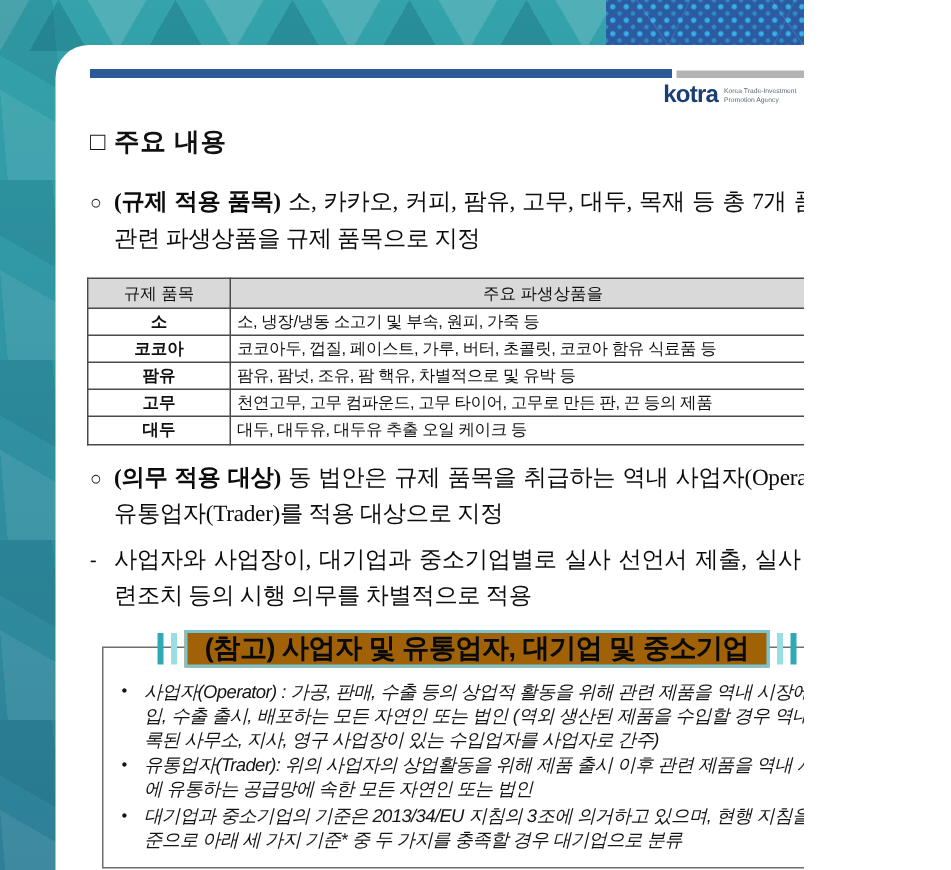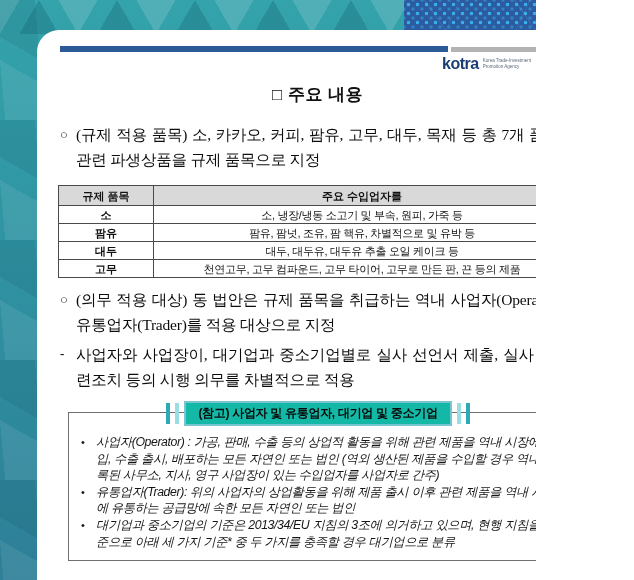--- a/index.html
+++ b/index.html
@@ -60,60 +60,60 @@
   }
   .rule-row{display:flex;align-items:center;gap:3px;margin-top:16px;}
   .rule-blue{height:6px;width:388px;background:#2b5a96;}
   .rule-gray{height:5px;flex:1;background:#b3b3b3;margin-right:-2px;}
   .logo-row{display:flex;justify-content:flex-end;margin-top:3px;padding-right:44px;height:17px;}
   .logo{display:flex;align-items:center;gap:4px;}
   .logo-word{font-weight:bold;font-size:16px;color:#1b3f72;letter-spacing:-.5px;line-height:1;}
   .logo-tag{display:flex;flex-direction:column;font-size:4.5px;color:#5a6a7a;line-height:1.25;}
   .page-title{
     margin:12px 0 17px 0;font-size:17px;font-weight:800;color:#111;
-    letter-spacing:.5px;line-height:22px;text-align:center;
+    letter-spacing:.5px;line-height:22px;
   }
   
   .para{
     position:relative;margin-top:9px;padding-left:16px;
     font-family:"Liberation Serif","DejaVu Serif",serif;
     font-size:15.5px;line-height:24.5px;color:#0c0c0c;
     text-align:justify;letter-spacing:-.2px;
   }
   .para .marker{position:absolute;left:0;top:0;font-size:13px;}
-  .para .lead{font-weight:normal;}
+  .para .lead{font-weight:bold;}
   .para.dash{margin-top:6px;}
   .para.dash .marker{font-weight:bold;top:-1px;}
   
   table.reg{
     border-collapse:collapse;margin:13px 0 0 -2px;width:513px;
     font-size:11px;line-height:1.1;color:#111;
     border:1.5px solid #333;
   }
   table.reg th, table.reg td{border:1px solid #4a4a4a;padding:2.5px 4px;}
-  table.reg th{background:#d9d9d9;font-weight:bold;text-align:center;padding:3.5px 4px;}
+  table.reg th{background:#d9d9d9;font-weight:normal;text-align:center;padding:3.5px 4px;}
   td.c1{width:86px;text-align:center;font-weight:bold;}
-  td.c2{text-align:center;letter-spacing:-.3px;}
+  td.c2{text-align:left;letter-spacing:-.3px;}
   
   .note-box{
     position:relative;margin:20px 7px 0 8px;
     border:1.5px solid #6f6f6f;background:#fff;
     padding:20px 12px 10px 12px;
   }
   .note-title-wrap{
     position:absolute;left:0;right:0;top:-12px;
     display:flex;justify-content:center;align-items:center;gap:5px;
   }
   .tbar{width:4px;height:21px;}
   .tbar.d{background:#2fa9b6;}
   .tbar.l{background:#9adde2;}
   .note-title{
-    background:#14b8a6;border:2px solid #79c4d1;
+    background:#a16207;border:2px solid #79c4d1;
     padding:1px 12px 2px 12px;
-    font-size:12px;font-weight:800;color:#0a0a0a;letter-spacing:-.3px;
+    font-size:18px;font-weight:800;color:#0a0a0a;letter-spacing:-.3px;
     line-height:18px;white-space:nowrap;
   }
   .note-item{
     display:flex;margin-top:1px;
     font-size:12.3px;line-height:16.2px;color:#151515;
     text-align:justify;letter-spacing:-.4px;
   }
   .note-item .n-marker{width:15px;flex:0 0 15px;text-align:left;font-size:11px;}
   .note-item .n-text{flex:1;font-style:italic;}
 </style>
@@ -146,37 +146,41 @@
     <div class="para">
       <span class="marker">○</span>
       <span class="lead">(규제 적용 품목)</span>
       <span>소, 카카오, 커피, 팜유, 고무, 대두, 목재 등 총 7개 품목과 관련 파생상품을 규제 품목으로 지정</span>
     </div>
 
     <table class="reg">
       <tbody>
           <tr>
         <th class="c1">규제 품목</th>
-        <th class="c2">주요 수입업자를</th>
+        <th class="c2">주요 파생상품을</th>
       </tr>
       <tr>
         <td class="c1">소</td>
         <td class="c2">소, 냉장/냉동 소고기 및 부속, 원피, 가죽 등</td>
       </tr>
       <tr>
+        <td class="c1">코코아</td>
+        <td class="c2">코코아두, 껍질, 페이스트, 가루, 버터, 초콜릿, 코코아 함유 식료품 등</td>
+      </tr>
+      <tr>
         <td class="c1">팜유</td>
         <td class="c2">팜유, 팜넛, 조유, 팜 핵유, 차별적으로 및 유박 등</td>
       </tr>
       <tr>
+        <td class="c1">고무</td>
+        <td class="c2">천연고무, 고무 컴파운드, 고무 타이어, 고무로 만든 판, 끈 등의 제품</td>
+      </tr>
+      <tr>
         <td class="c1">대두</td>
         <td class="c2">대두, 대두유, 대두유 추출 오일 케이크 등</td>
-      </tr>
-      <tr>
-        <td class="c1">고무</td>
-        <td class="c2">천연고무, 고무 컴파운드, 고무 타이어, 고무로 만든 판, 끈 등의 제품</td>
       </tr>
     </tbody>
       </table>
 
     <div class="para" style="margin-top:10px;">
       <span class="marker">○</span>
       <span class="lead">(의무 적용 대상)</span>
       <span>동 법안은 규제 품목을 취급하는 역내 사업자(Operator)와 유통업자(Trader)를 적용 대상으로 지정</span>
     </div>
 

